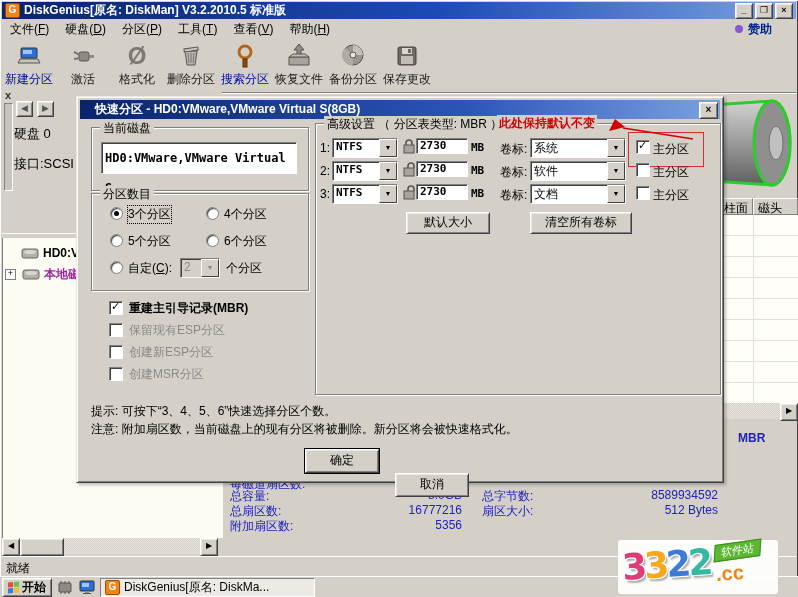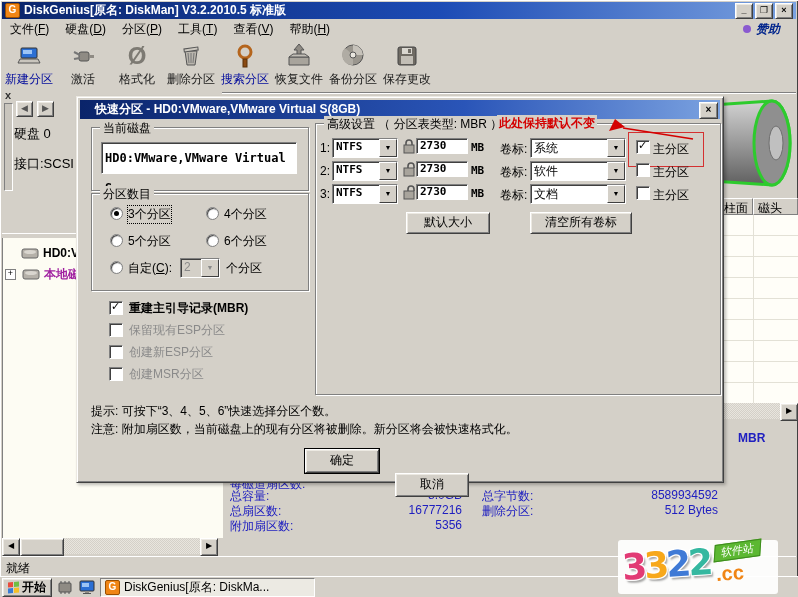--- a/index.html
+++ b/index.html
@@ -13,21 +13,21 @@
   .groove{border:1px solid #808080;box-shadow:1px 1px 0 #fff, inset 1px 1px 0 #fff;}
   
   .titlebar{left:2px;top:2px;right:2px;height:17px;background:linear-gradient(90deg,#0a246a,#1c4bb5 55%,#7ba2e0);display:flex;align-items:center;padding:0 3px;}
   .titlebar .ttext{color:#fff;font-weight:bold;font-size:12px;margin-left:4px;white-space:nowrap;}
   .gicon{width:13px;height:13px;background:#f08515;border:1px solid #9a4f00;color:#fff;font-weight:bold;font-size:10px;line-height:12px;text-align:center;border-radius:2px;}
   .winbtn{width:16px;height:14px;font-size:9px;line-height:12px;text-align:center;font-weight:bold;color:#000;margin-left:2px;}
   
   .menubar{left:2px;top:19px;right:2px;height:20px;display:flex;align-items:center;background:#d4d0c8;}
   .menu-item{padding:2px 8px;white-space:nowrap;}
   .menu-item u{text-decoration:underline;}
-  .sponsor{position:absolute;right:16px;display:flex;align-items:center;color:#00248c;font-weight:bold;font-style:italic;}
+  .sponsor{position:absolute;right:24px;display:flex;align-items:center;color:#00248c;font-weight:bold;}
   .sponsor .dot{width:8px;height:8px;border-radius:50%;background:#8a5ad0;margin-right:5px;}
   
   .toolbar{left:2px;top:39px;right:2px;height:51px;border-bottom:1px solid #808080;box-shadow:0 1px 0 #fff;background:#d4d0c8;display:flex;align-items:flex-start;padding-top:2px;}
   .tbtn{width:54px;height:47px;display:flex;flex-direction:column;align-items:center;justify-content:flex-start;}
   .tbtn .ticon{height:30px;display:flex;align-items:center;justify-content:center;}
   .tbtn .tlabel{font-size:12px;color:#1a1a1a;white-space:nowrap;}
   .tbtn .tlabel.blue{color:#000a9c;}
   
   .navpanel{left:2px;top:91px;width:220px;height:142px;background:#d4d0c8;}
   .vslim{left:2px;top:12px;width:7px;height:86px;background:#c9c5bd;border:1px solid;border-color:#808080 #fff #fff #808080;}
@@ -288,21 +288,21 @@
 
   <div class="abs inforow" style="left:230px;top:476px;">
     <span>每磁道扇区数:</span>
   </div>
   <div class="abs inforow" style="left:230px;top:488px;width:560px;">
     <span>总容量:</span><span class="val" style="left:150px;width:82px;">8.0GB</span>
     <span class="abs" style="left:252px;">总字节数:</span><span class="val" style="left:380px;width:108px;">8589934592</span>
   </div>
   <div class="abs inforow" style="left:230px;top:503px;width:560px;">
     <span>总扇区数:</span><span class="val" style="left:150px;width:82px;">16777216</span>
-    <span class="abs" style="left:252px;">删除分区:</span><span class="val" style="left:380px;width:108px;">512 Bytes</span>
+    <span class="abs" style="left:252px;">扇区大小:</span><span class="val" style="left:380px;width:108px;">512 Bytes</span>
   </div>
   <div class="abs inforow" style="left:230px;top:518px;width:560px;">
     <span>附加扇区数:</span><span class="val" style="left:150px;width:82px;">5356</span>
   </div>
 
   <div class="abs statusbar">
     <span>就绪</span>
   </div>
 
   <div class="abs taskbar">

